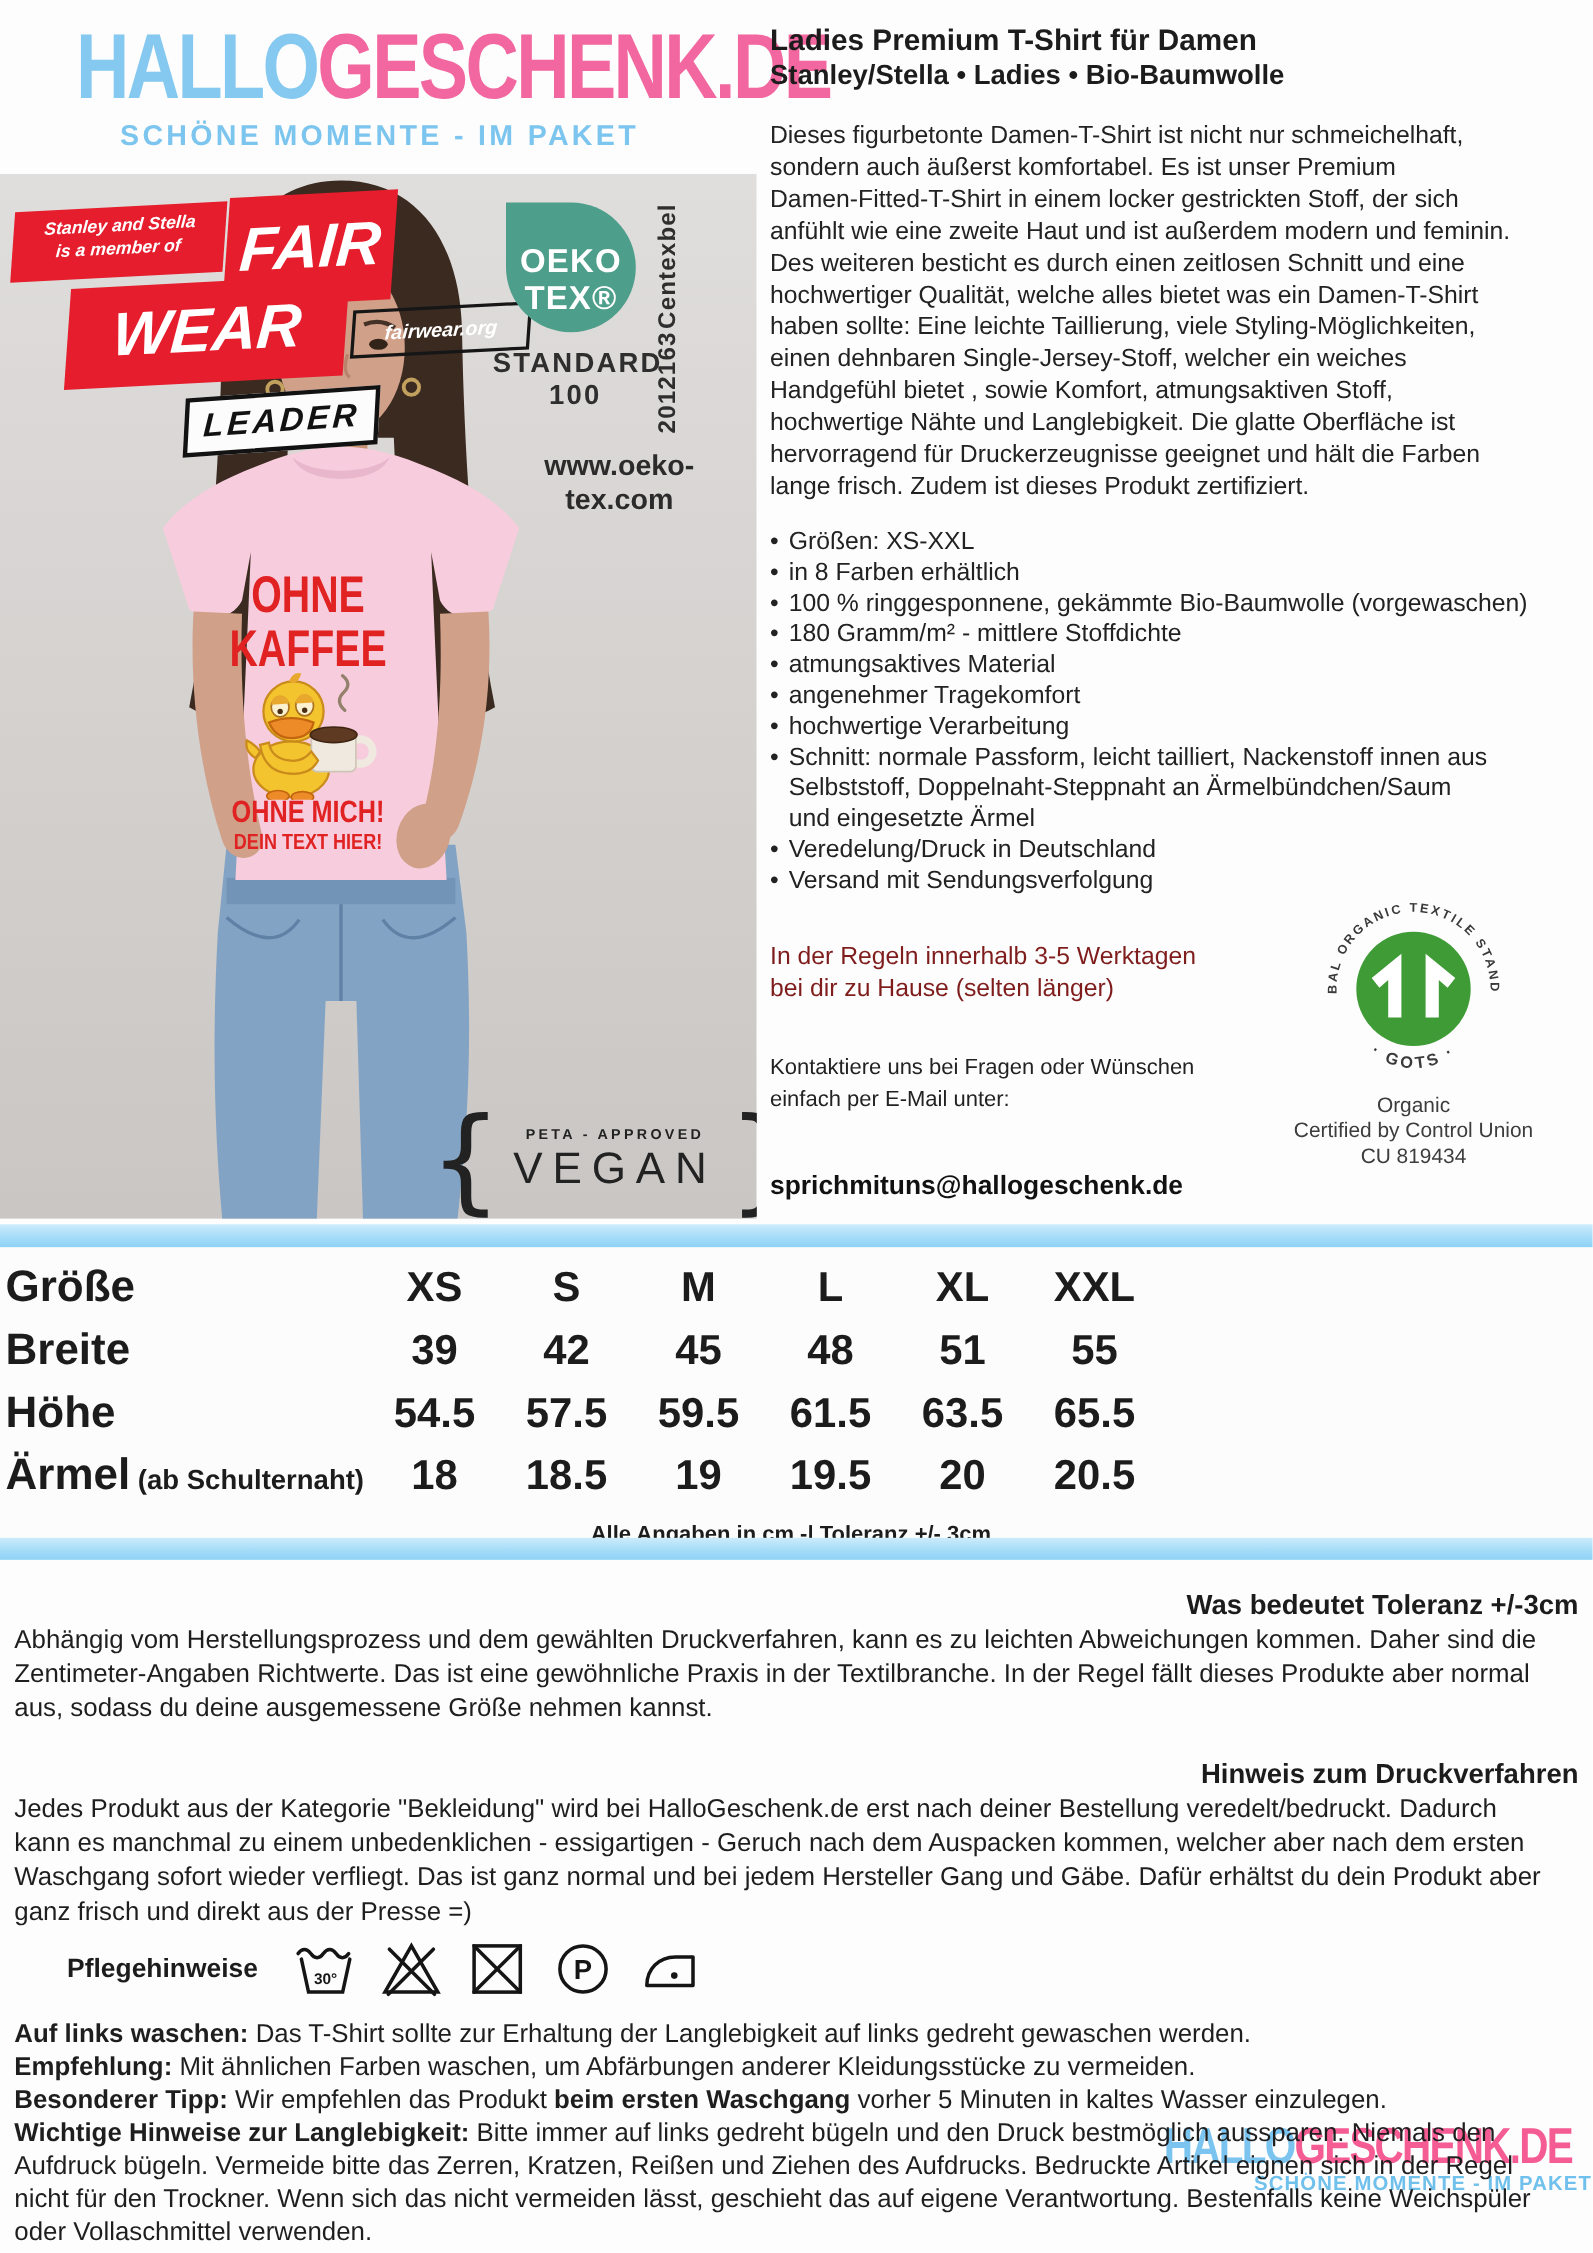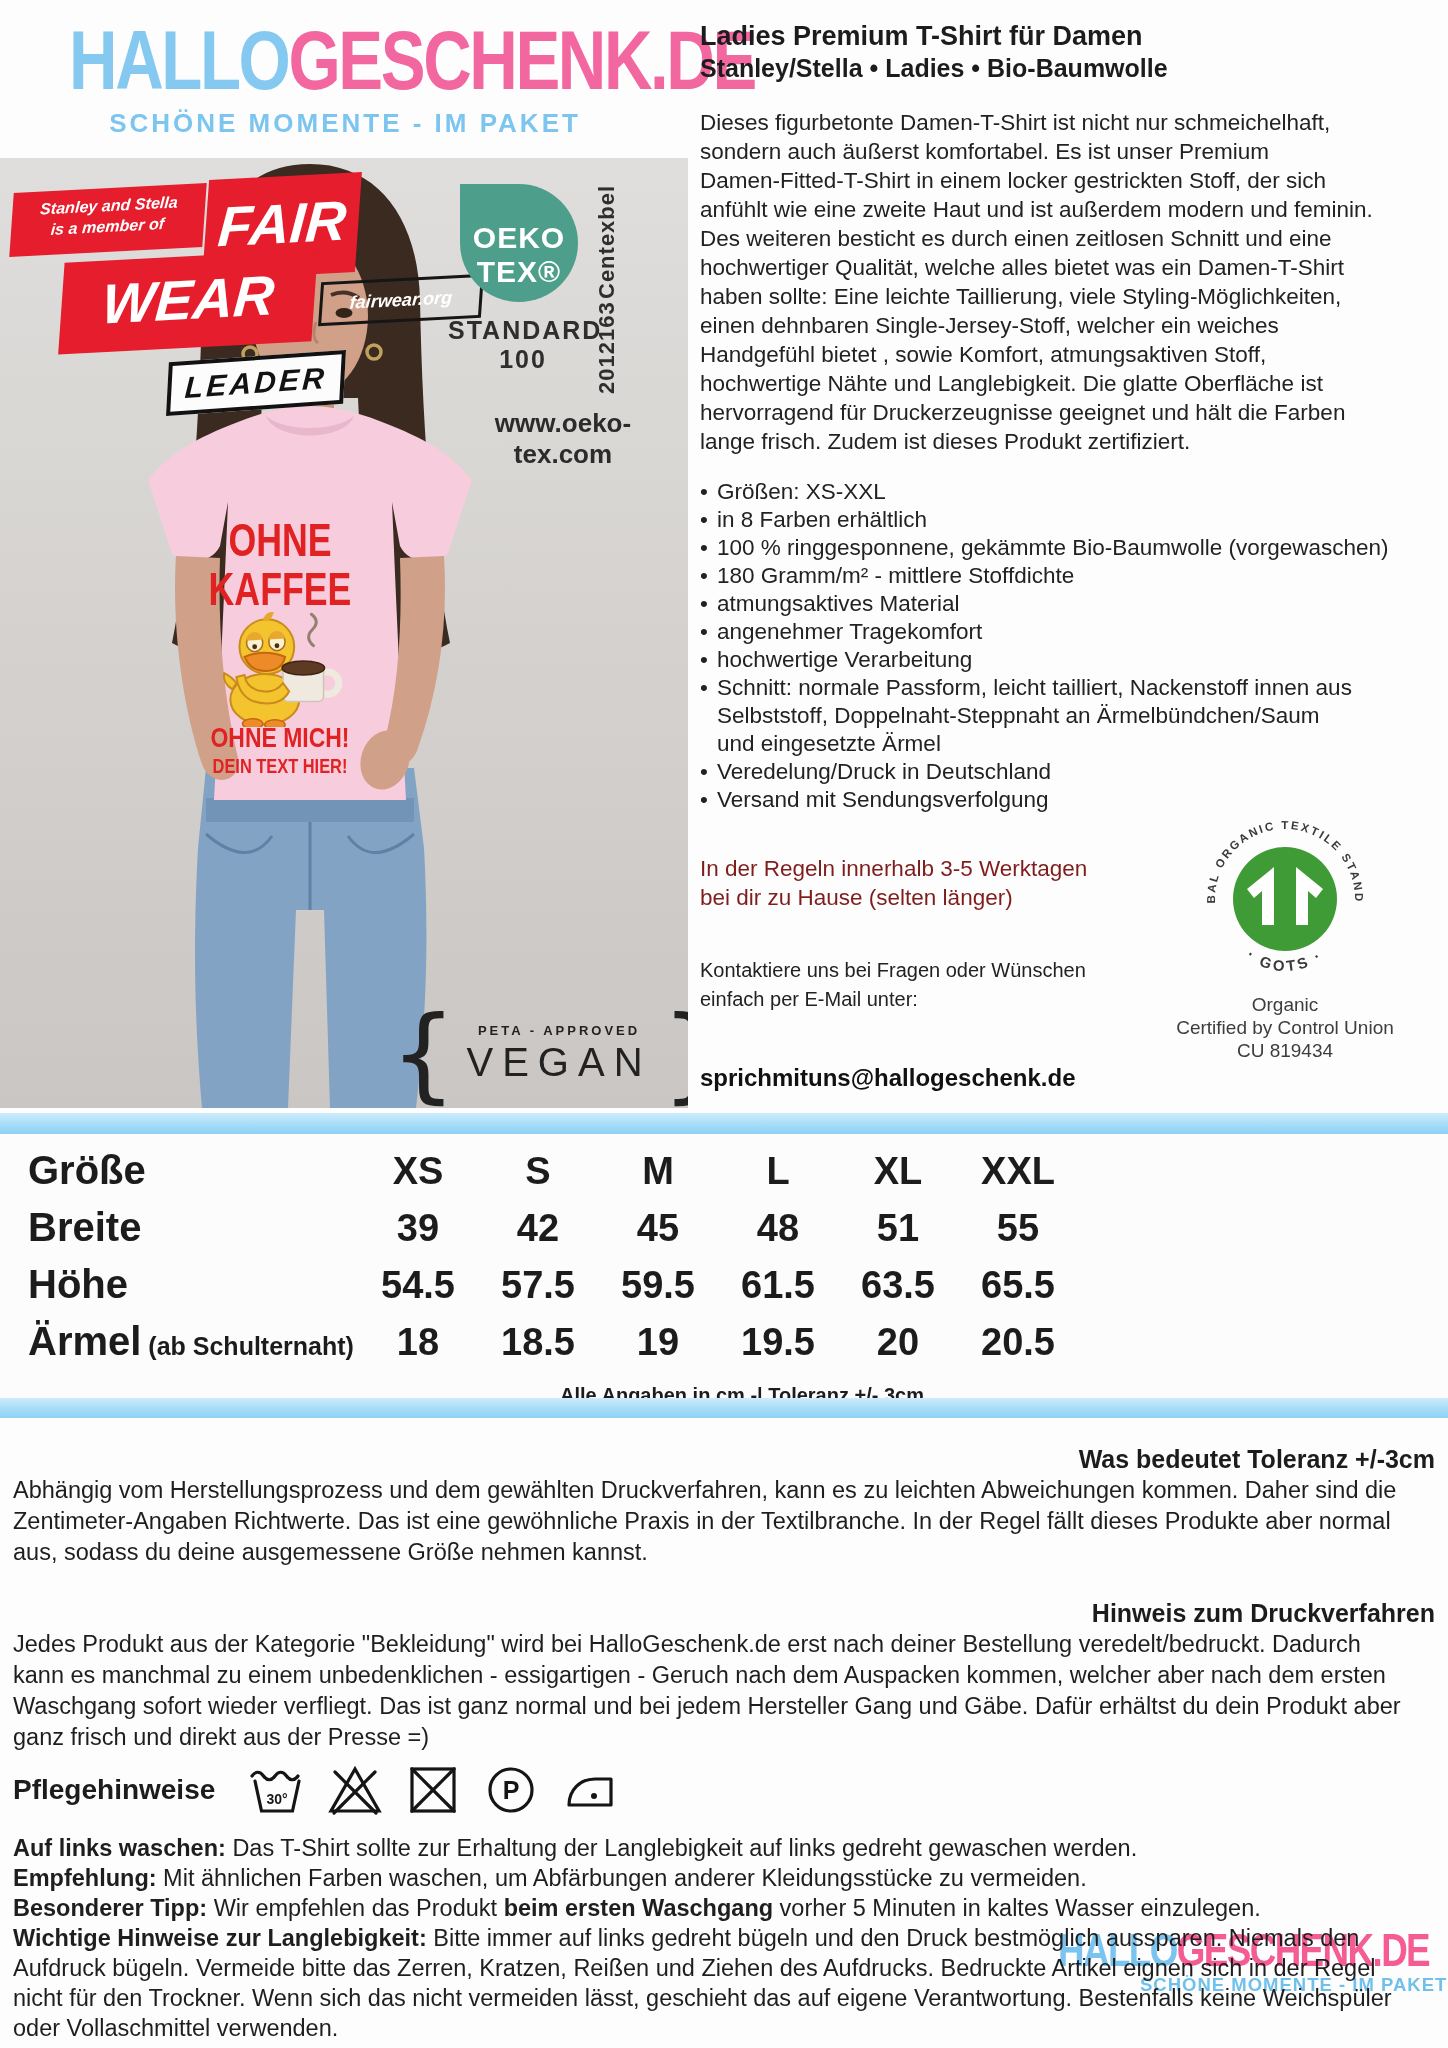--- a/index.html
+++ b/index.html
@@ -84,34 +84,34 @@
   
   .gots { position:absolute; left:1150px; top:815px; width:270px; text-align:center; }
   .gots-lines { margin-top:2px; font-size:19px; color:#3d3d3d; line-height:23px; }
 
   
   .band { position:absolute; left:0; width:1448px; background:linear-gradient(180deg,#cdecfc 0%,#a6dcf8 55%,#8ed2f5 100%); }
   .band1 { top:1113px; height:21px; }
   .band2 { top:1398px; height:20px; }
 
   
-  .size-table { position:absolute; left:0; top:1134px; width:1448px; height:264px; padding:14px 0 0 28px; background:#fcfcfc; }
+  .size-table { position:absolute; left:0; top:1134px; width:1448px; height:264px; padding:14px 0 0 5px; background:#fcfcfc; }
   .st-row { display:grid; grid-template-columns:330px repeat(6,120px); align-items:baseline; height:57px; }
   .st-label { font-size:40px; font-weight:bold; white-space:nowrap; }
   .st-label .suffix { font-size:25px; font-weight:bold; letter-spacing:0; }
   .st-cell { font-size:38px; font-weight:bold; text-align:center; }
   .st-note { margin-top:8px; width:1428px; text-align:center; font-size:20px; font-weight:bold; }
 
   
   .bottom { position:absolute; left:0; top:1418px; width:1448px; padding:0 13px; z-index:2; }
   .sec-h { margin-top:26px; font-size:25px; font-weight:bold; line-height:31px;text-align:right; }
   .sec-b { font-size:23.5px; line-height:31px; white-space:pre-line; color:#1e1e1e; }
   .sec-h2 { margin-top:30px; }
   .care-row { margin-top:6px; display:flex; align-items:center; gap:18px; height:62px; }
-  .care-row .care-h { font-size:28px; font-weight:bold; margin-right:14px; }
+  .care-row .care-h { font-size:24px; font-weight:bold; margin-right:14px;margin-left:48px; }
   .care-icon { flex:0 0 auto; }
   .care-lines { margin-top:12px; }
   .care-lines p { font-size:23.5px; line-height:30px; white-space:pre-line; color:#1e1e1e; }
   .care-lines b { font-weight:bold; }
 
   
   .watermark { position:absolute; left:1058px; top:1926px; width:400px; z-index:1; opacity:0.95; }
   .wm-logo { font-size:46px; font-weight:900; letter-spacing:-2px; white-space:nowrap;
              transform:scaleX(0.80); transform-origin:0 50%; line-height:1.05; }
   .wm-logo .hallo { color:#74c2ef; }

